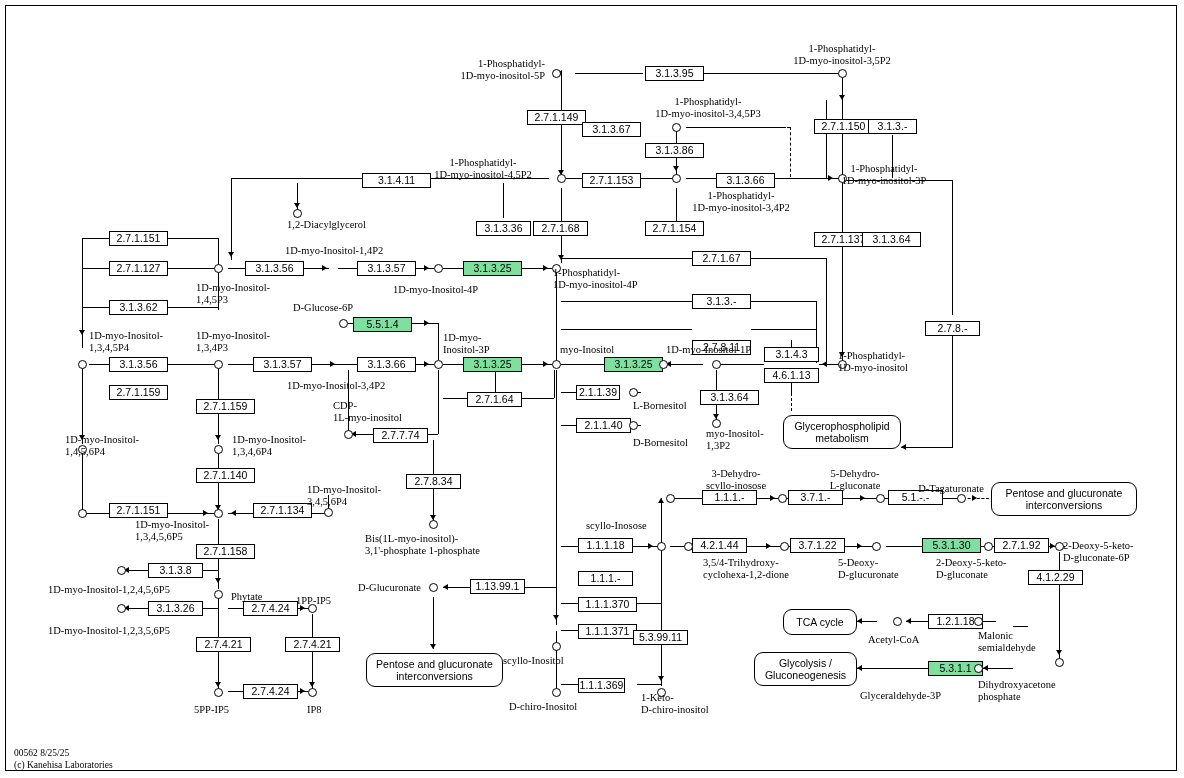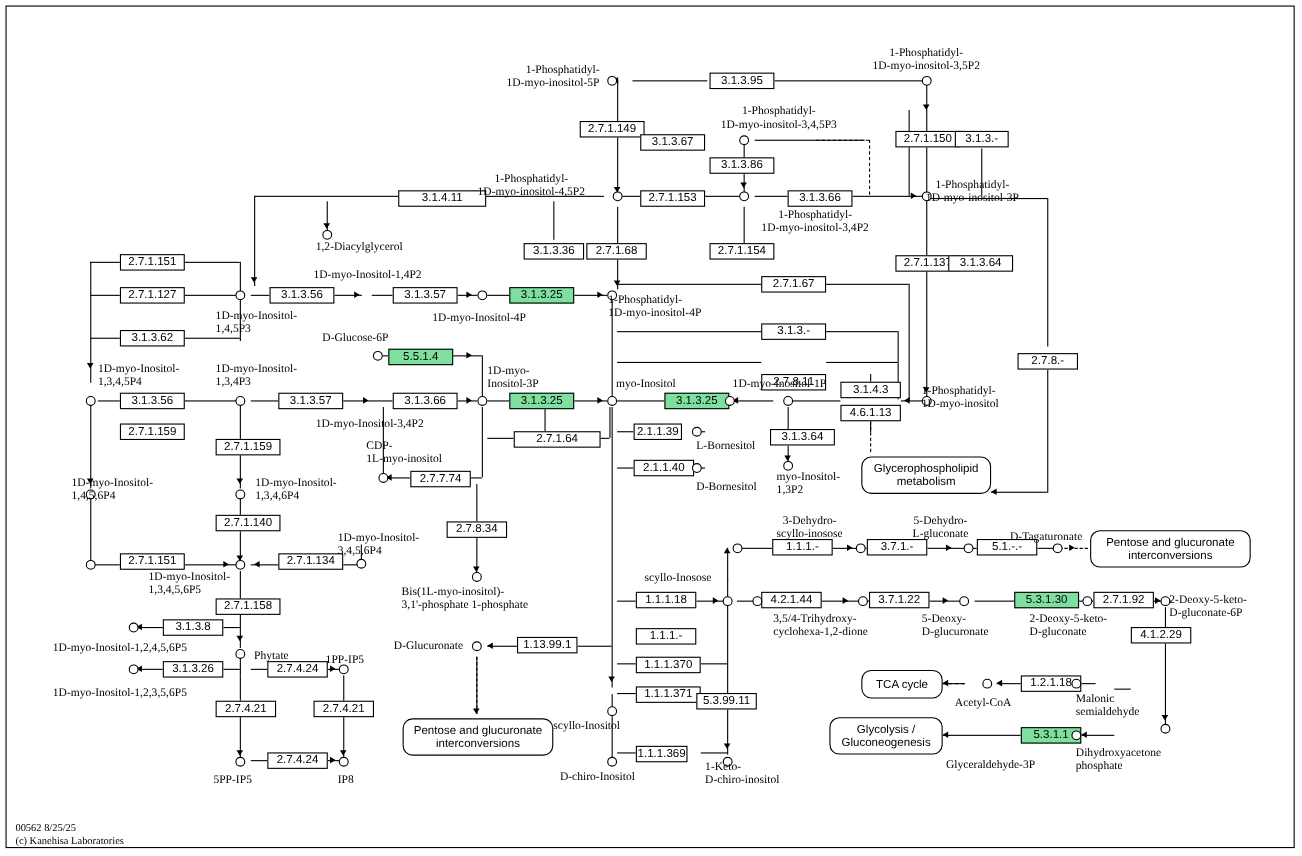--- a/index.html
+++ b/index.html
@@ -355,21 +355,21 @@
   <div class="ar d" style="left:658px; top:676px;"></div>
   <div class="ln h" style="left:561px; top:684px; width:17px;"></div>
   <div class="ln h" style="left:637px; top:684px; width:24px;"></div>
 
   <div class="ebox" style="left:645px; top:66px; width:59px;">3.1.3.95</div>
   <div class="ebox" style="left:814px; top:119px; width:59px;">2.7.1.150</div>
   <div class="ebox" style="left:868px; top:119px; width:49px;">3.1.3.-</div>
   <div class="ebox" style="left:527px; top:110px; width:59px;">2.7.1.149</div>
   <div class="ebox" style="left:582px; top:122px; width:59px;">3.1.3.67</div>
   <div class="ebox" style="left:645px; top:143px; width:59px;">3.1.3.86</div>
-  <div class="ebox" style="left:362px; top:173px; width:80px;">3.1.4.11</div>
+  <div class="ebox" style="left:362px; top:173px; width:69px;">3.1.4.11</div>
   <div class="ebox" style="left:582px; top:173px; width:59px;">2.7.1.153</div>
   <div class="ebox" style="left:716px; top:173px; width:59px;">3.1.3.66</div>
   <div class="ebox" style="left:476px; top:221px; width:55px;">3.1.3.36</div>
   <div class="ebox" style="left:533px; top:221px; width:55px;">2.7.1.68</div>
   <div class="ebox" style="left:645px; top:221px; width:59px;">2.7.1.154</div>
   <div class="ebox" style="left:814px; top:232px; width:59px;">2.7.1.137</div>
   <div class="ebox" style="left:862px; top:232px; width:59px;">3.1.3.64</div>
   <div class="ebox" style="left:109px; top:231px; width:59px;">2.7.1.151</div>
   <div class="ebox" style="left:109px; top:261px; width:59px;">2.7.1.127</div>
   <div class="ebox" style="left:109px; top:300px; width:59px;">3.1.3.62</div>
@@ -385,21 +385,21 @@
   <div class="ebox" style="left:253px; top:357px; width:59px;">3.1.3.57</div>
   <div class="ebox" style="left:357px; top:357px; width:59px;">3.1.3.66</div>
   <div class="ebox green" style="left:463px; top:357px; width:59px;">3.1.3.25</div>
   <div class="ebox green" style="left:604px; top:357px; width:59px;">3.1.3.25</div>
   <div class="ebox" style="left:764px; top:347px; width:55px;">3.1.4.3</div>
   <div class="ebox" style="left:764px; top:368px; width:55px;">4.6.1.13</div>
   <div class="ebox" style="left:925px; top:321px; width:55px;">2.7.8.-</div>
   <div class="ebox" style="left:576px; top:385px; width:44px;">2.1.1.39</div>
   <div class="ebox" style="left:576px; top:418px; width:55px;">2.1.1.40</div>
   <div class="ebox" style="left:700px; top:390px; width:59px;">3.1.3.64</div>
-  <div class="ebox" style="left:467px; top:392px; width:79px;">2.7.1.64</div>
+  <div class="ebox" style="left:467px; top:392px; width:55px;">2.7.1.64</div>
   <div class="ebox" style="left:373px; top:428px; width:55px;">2.7.7.74</div>
   <div class="ebox" style="left:196px; top:399px; width:59px;">2.7.1.159</div>
   <div class="ebox" style="left:196px; top:468px; width:59px;">2.7.1.140</div>
   <div class="ebox" style="left:109px; top:503px; width:59px;">2.7.1.151</div>
   <div class="ebox" style="left:253px; top:503px; width:59px;">2.7.1.134</div>
   <div class="ebox" style="left:196px; top:544px; width:59px;">2.7.1.158</div>
   <div class="ebox" style="left:148px; top:563px; width:55px;">3.1.3.8</div>
   <div class="ebox" style="left:148px; top:601px; width:55px;">3.1.3.26</div>
   <div class="ebox" style="left:243px; top:601px; width:55px;">2.7.4.24</div>
   <div class="ebox" style="left:196px; top:637px; width:55px;">2.7.4.21</div>

